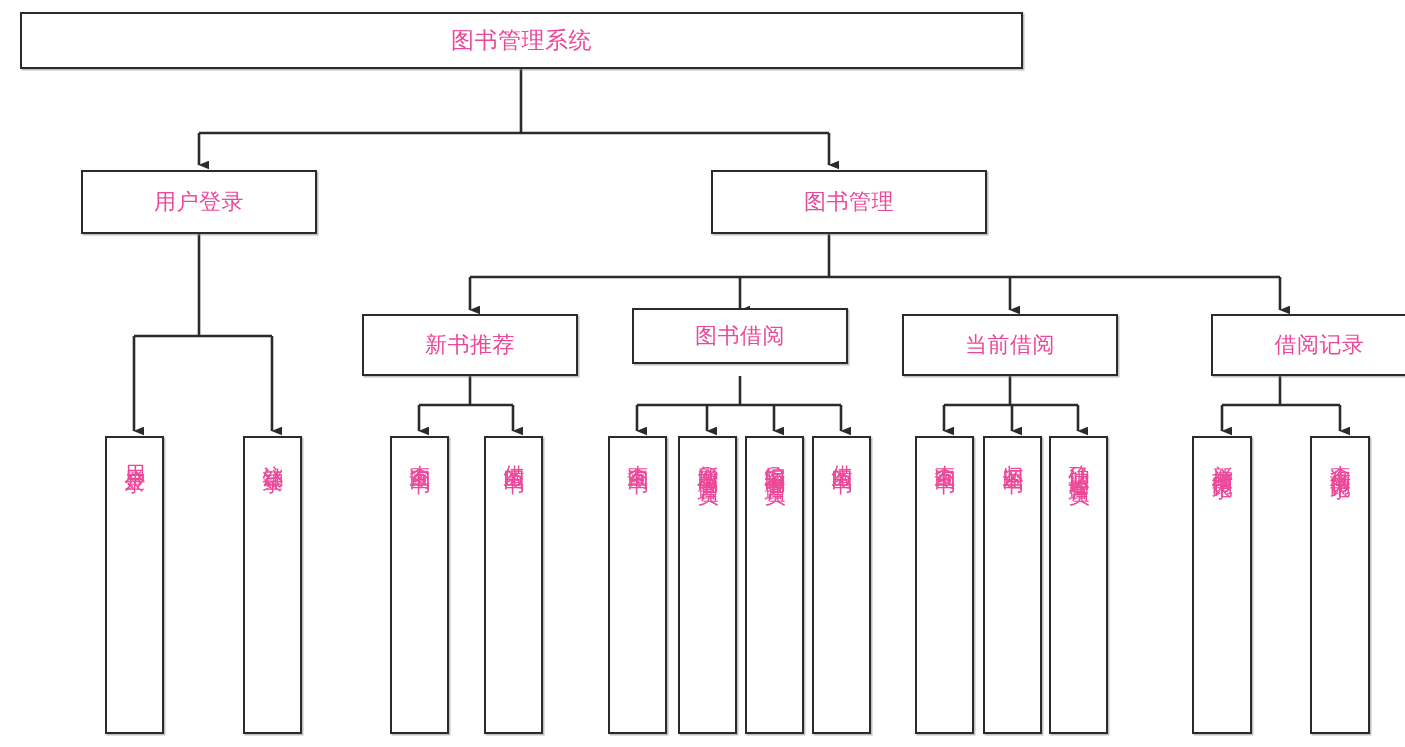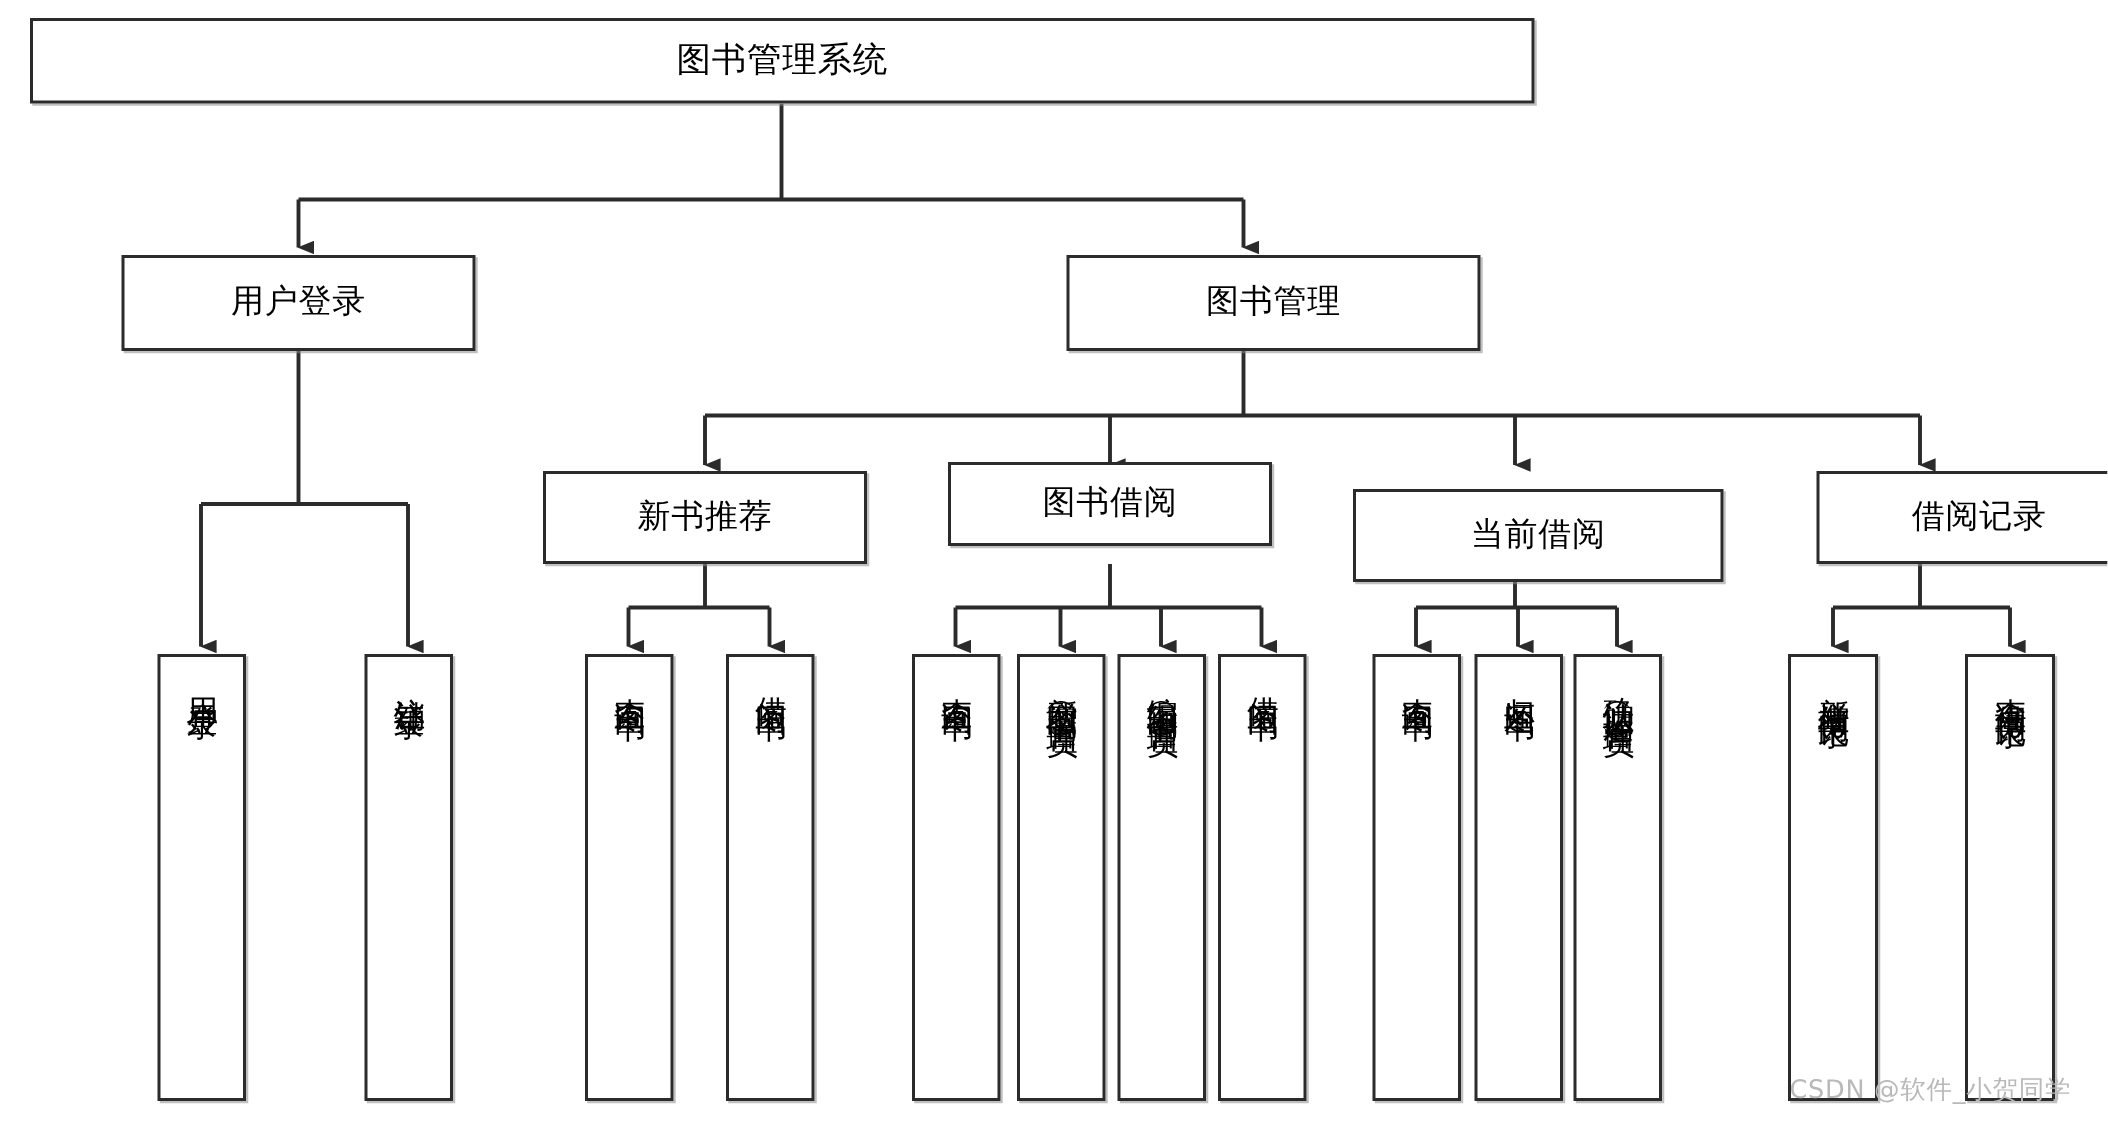--- a/index.html
+++ b/index.html
@@ -30,21 +30,21 @@
     position: absolute;
     box-sizing: border-box;
     background: #ffffff;
     border: 2px solid #2b2b2b;
     display: flex;
     align-items: center;
     justify-content: center;
     box-shadow: 1.5px 1.5px 0 rgba(140,140,140,0.55);
   }
   .node-label {
-    color: #000000;
+    color: #ec4899;
     text-align: center;
     line-height: 1.18;
     white-space: nowrap;
   }
   
   .node.horiz .node-label {
     font-size: 23px;
     letter-spacing: 0.5px;
   }
   .node.level1 .node-label,
@@ -140,21 +140,21 @@
   <div class="node horiz level1" style="left:711px; top:170px; width:276px; height:64px;">
     <span class="node-label">图书管理</span>
   </div>
 
   <div class="node horiz level2" style="left:362px; top:314px; width:216px; height:62px;">
     <span class="node-label">新书推荐</span>
   </div>
   <div class="node horiz level2" style="left:632px; top:308px; width:216px; height:56px;">
     <span class="node-label">图书借阅</span>
   </div>
-  <div class="node horiz level2" style="left:902px; top:326px; width:247px; height:62px;">
+  <div class="node horiz level2" style="left:902px; top:314px; width:216px; height:62px;font-family:Liberation Serif, serif;">
     <span class="node-label">当前借阅</span>
   </div>
   <div class="node horiz level2" style="left:1171px; top:314px; width:217px; height:62px;margin-left:40px;">
     <span class="node-label">借阅记录</span>
   </div>
 
   <div class="node vert" style="left:105px; top:436px; width:59px; height:298px;">
     <span class="node-label">用户登录</span>
   </div>
   <div class="node vert" style="left:243px; top:436px; width:59px; height:298px;">
@@ -191,15 +191,14 @@
     <span class="node-label">确认归还（管理员）</span>
   </div>
 
   <div class="node vert" style="left:1192px; top:436px; width:60px; height:298px;">
     <span class="node-label">新增借阅记录</span>
   </div>
   <div class="node vert" style="left:1310px; top:436px; width:60px; height:298px;">
     <span class="node-label">查询借阅记录</span>
   </div>
 
-  <div class="watermark" style="left:1193px; top:715px;">CSDN @软件_小贺同学</div>
 
 </div>
 
 </body></html>

